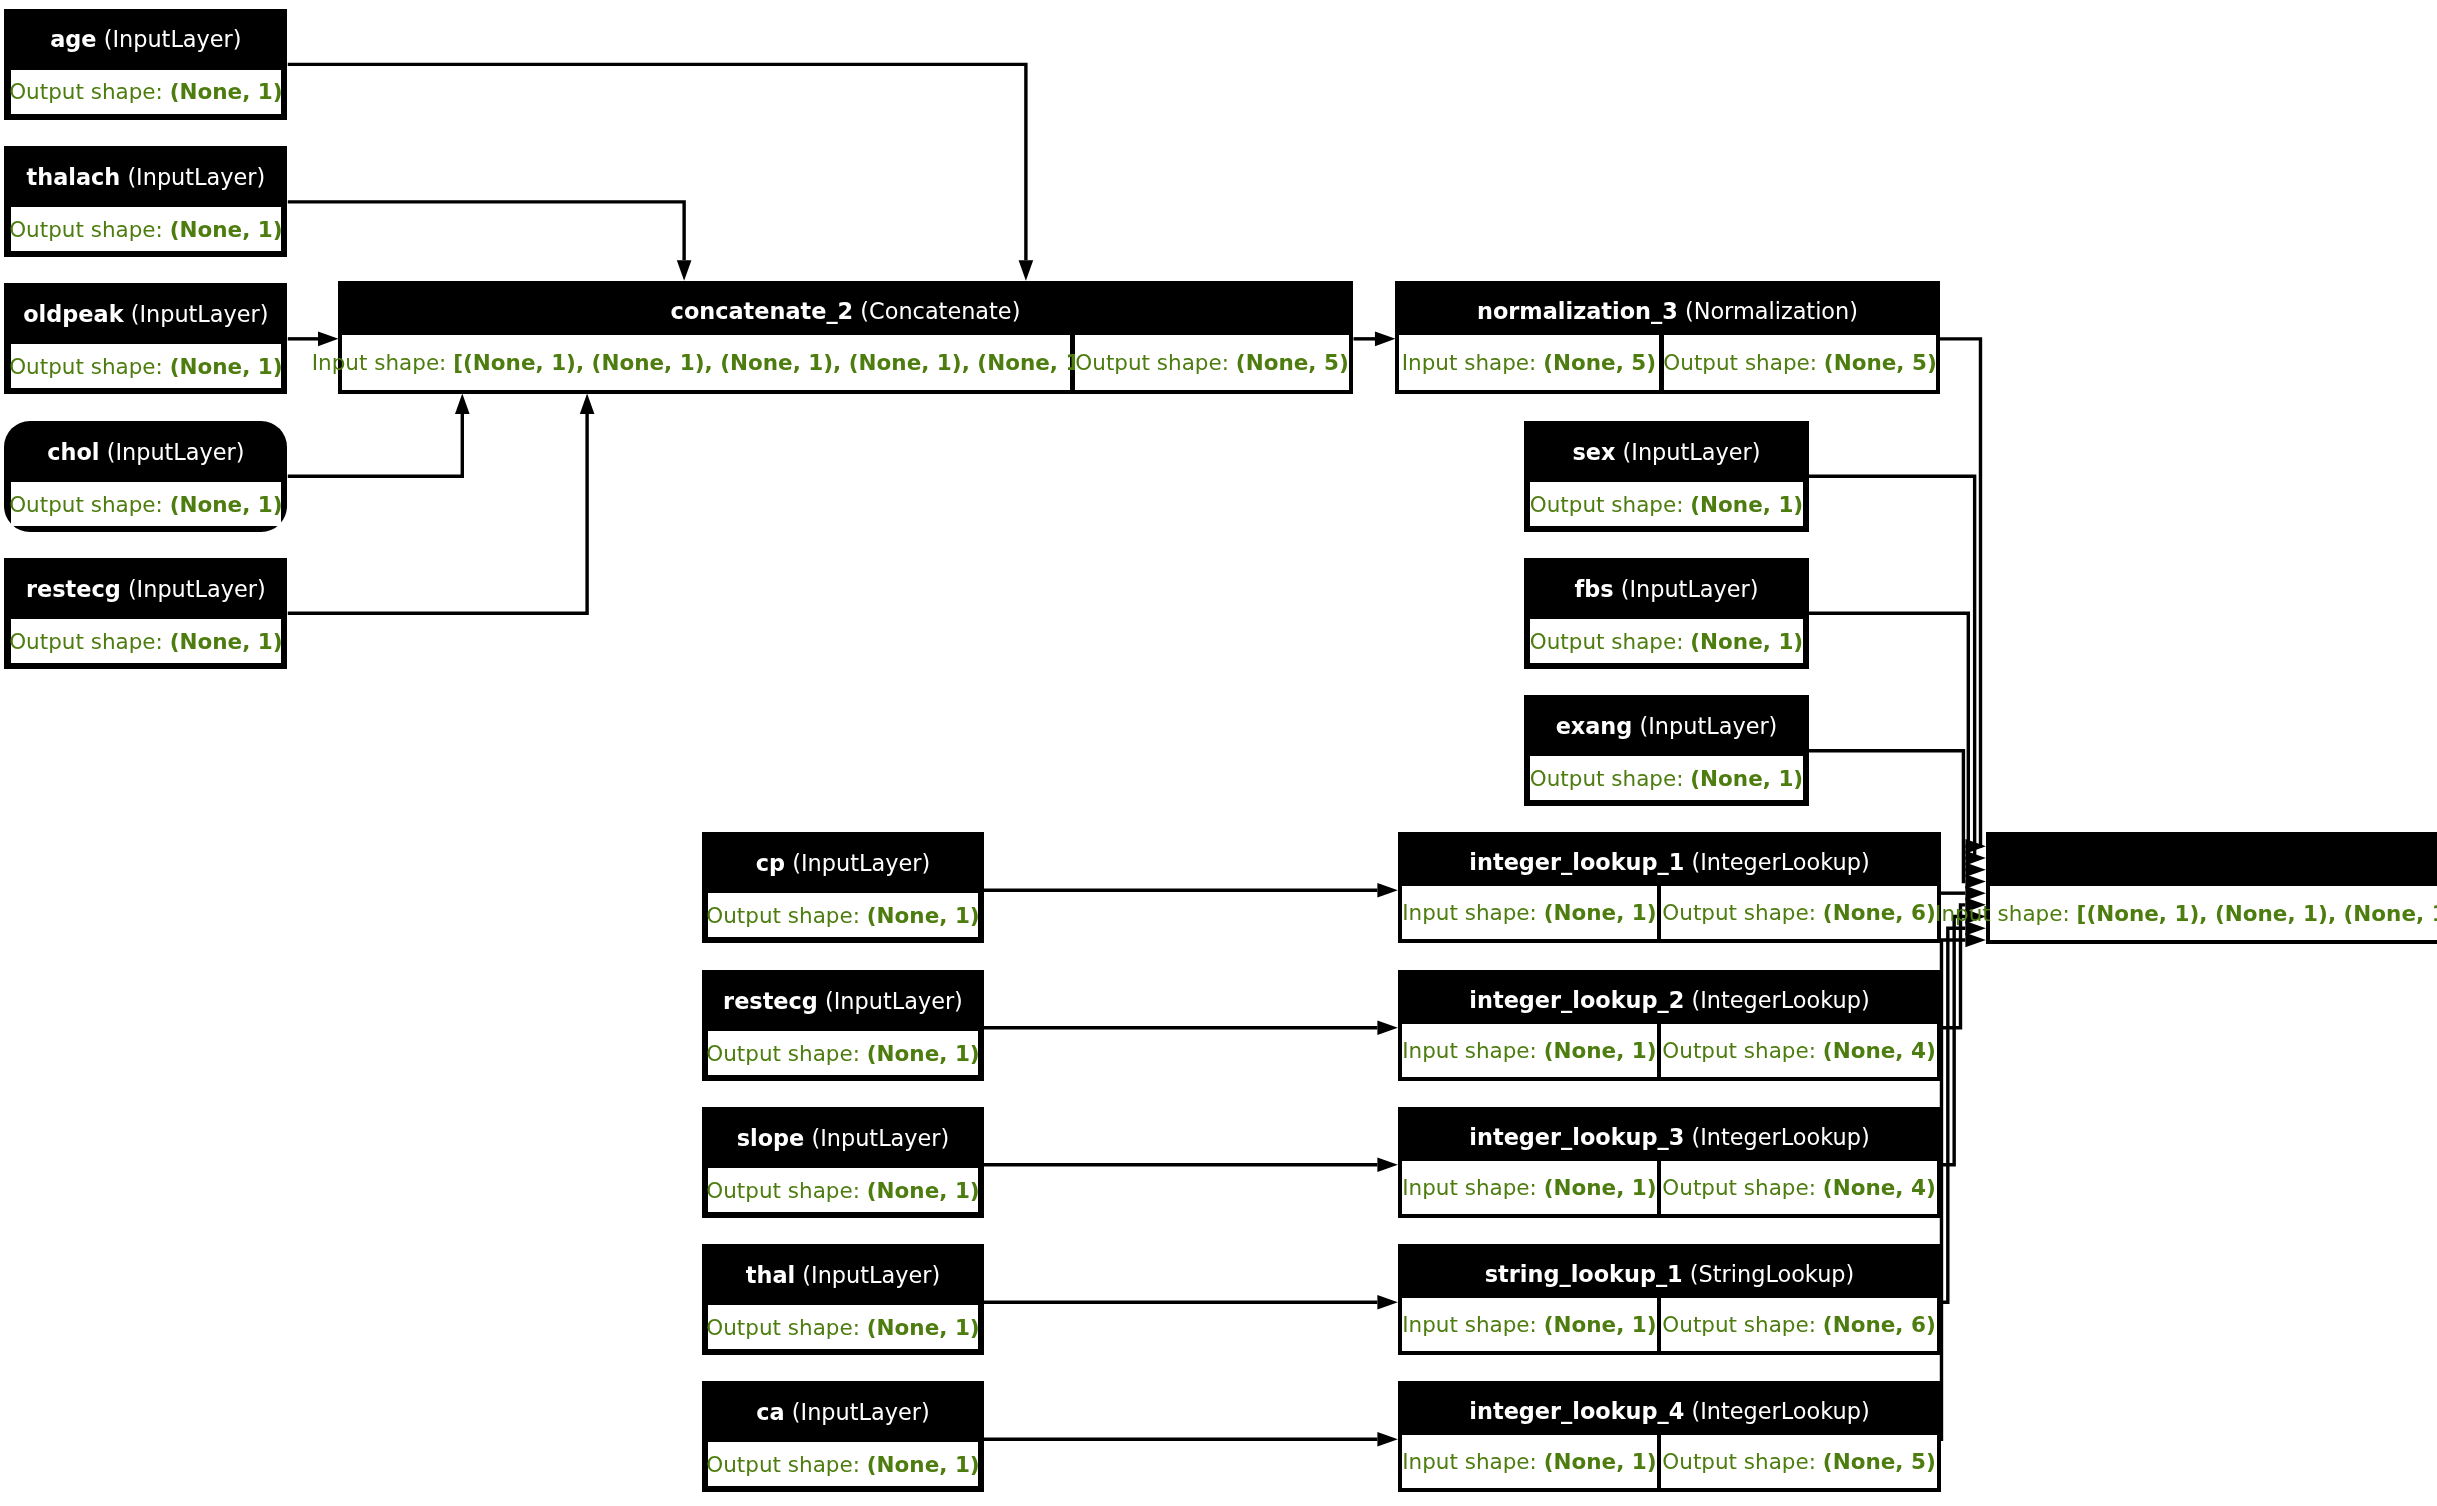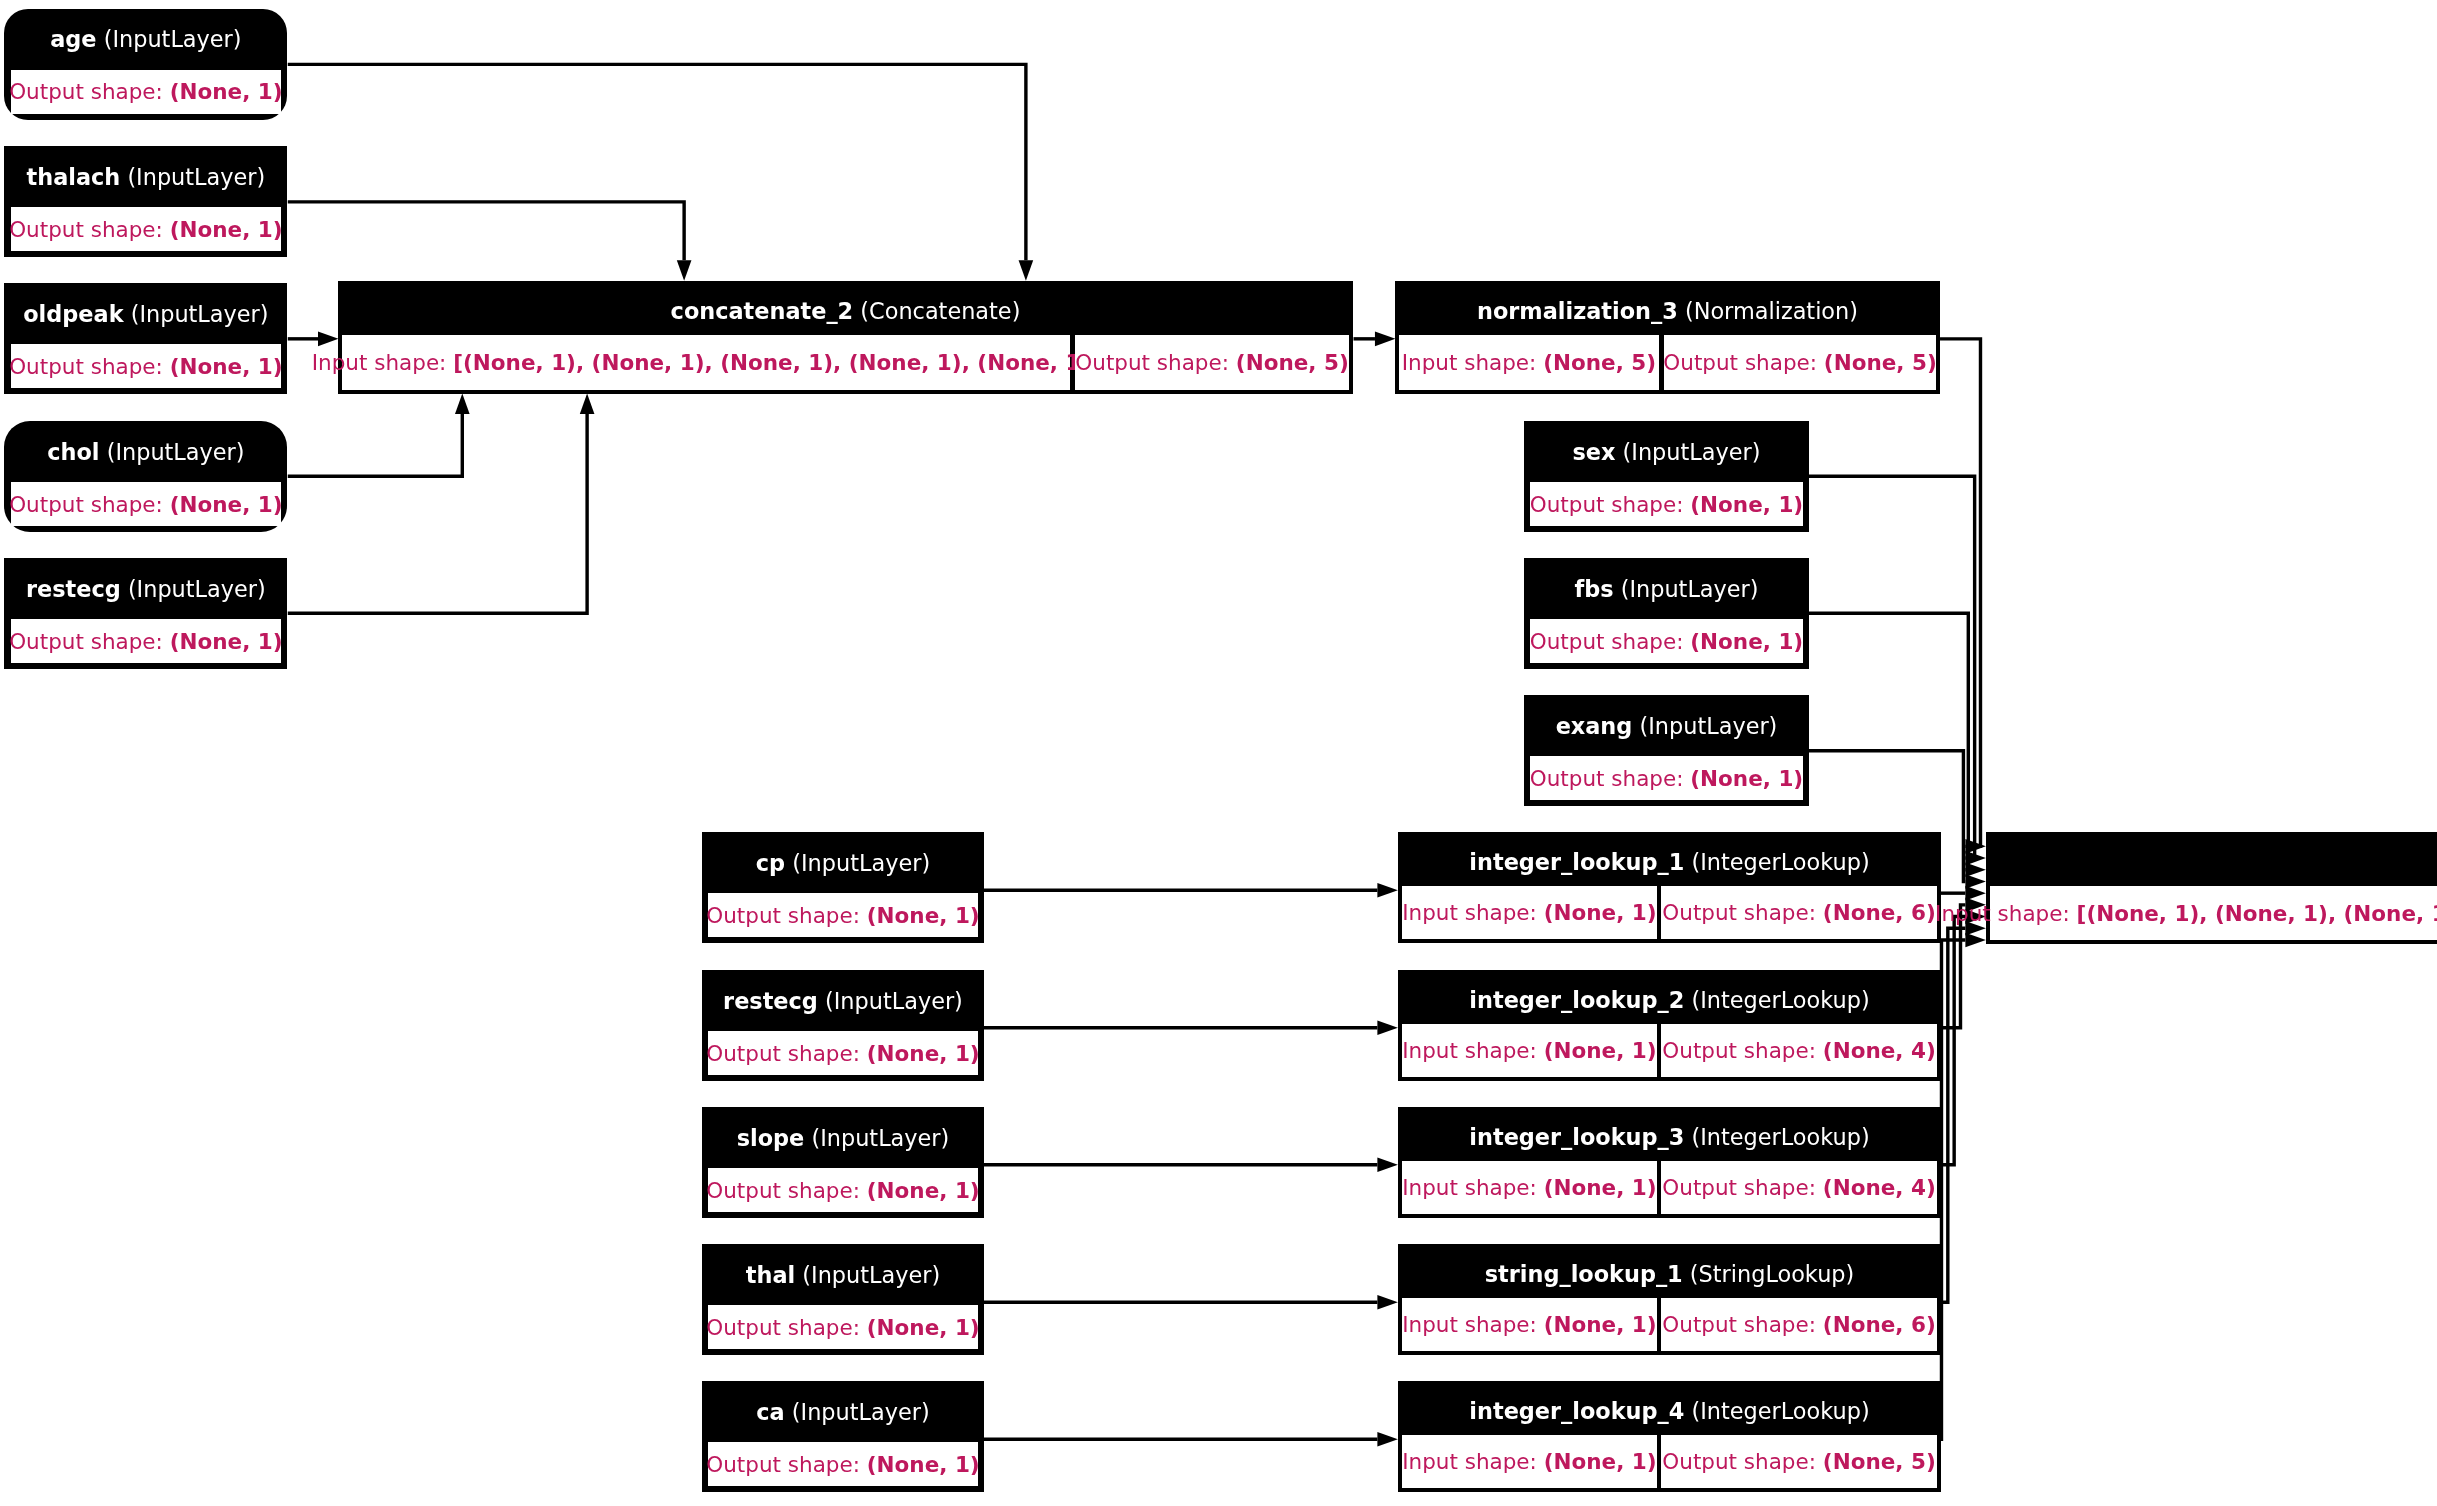--- a/index.html
+++ b/index.html
@@ -7,21 +7,21 @@
   .canvas{position:relative;width:3471px;height:1506px;background:#fff;overflow:hidden;}
   .edges{position:absolute;left:0;top:0;width:3471px;height:1506px;pointer-events:none;}
   .node{position:absolute;background:#000;color:#fff;box-sizing:border-box;}
   .hdr{position:absolute;left:0;right:0;top:0;display:flex;align-items:center;justify-content:center;
        color:#fff;font-size:22.4px;white-space:nowrap;}
   .input .hdr{height:61px;}
   .layer .hdr{height:59px;}
   .name{font-weight:bold;}
   .typ{font-weight:normal;}
   .sp{white-space:pre;}
-  .cell{position:absolute;background:#fff;color:#be185d;display:flex;align-items:center;justify-content:center;
+  .cell{position:absolute;background:#fff;color:#4d7c0f;display:flex;align-items:center;justify-content:center;
         font-size:21.5px;white-space:nowrap;overflow:visible;}
   .input .cell{left:6.3px;right:6.3px;top:61px;bottom:5.9px;}
   .layer .cell{top:54px;bottom:3.9px;}
   .lbl{white-space:pre;font-weight:normal;}
   .val{white-space:pre;font-weight:bold;}
 </style>
 </head>
 <body>
 
 <div class="canvas">
@@ -60,21 +60,21 @@
       <polygon points="4073,1832 4031,1847 4031,1817" fill="#000000"></polygon>
       <polyline points="3980,2108 4021,2108 4021,1856 4031,1856" fill="none" stroke="#000000" stroke-width="7"></polyline>
       <polygon points="4073,1856 4031,1871 4031,1841" fill="#000000"></polygon>
       <polyline points="3980,2389 4008,2389 4008,1880 4031,1880" fill="none" stroke="#000000" stroke-width="7"></polyline>
       <polygon points="4073,1880 4031,1895 4031,1865" fill="#000000"></polygon>
       <polyline points="3980,2671 3995,2671 3995,1904 4031,1904" fill="none" stroke="#000000" stroke-width="7"></polyline>
       <polygon points="4073,1904 4031,1919 4031,1889" fill="#000000"></polygon>
       <polyline points="3980,2952 3982,2952 3982,1928 4031,1928" fill="none" stroke="#000000" stroke-width="7"></polyline>
       <polygon points="4073,1928 4031,1943 4031,1913" fill="#000000"></polygon>
     </svg>
-<div class="node input" style="left: 4.4px; top: 8.8px; width: 283px; height: 111px; background: rgb(0, 0, 0); border-radius: 24px;">
+<div class="node input" style="left: 4.4px; top: 8.8px; width: 283px; height: 111px; background: rgb(0, 0, 0);">
       <div class="hdr">
         <span class="name">age</span>
         <span class="sp"> </span>
         <span class="typ">(InputLayer)</span>
       </div>
       <div class="cell">
         <span class="lbl">Output shape: </span>
         <span class="val">(None, 1)</span>
       </div>
     </div>

